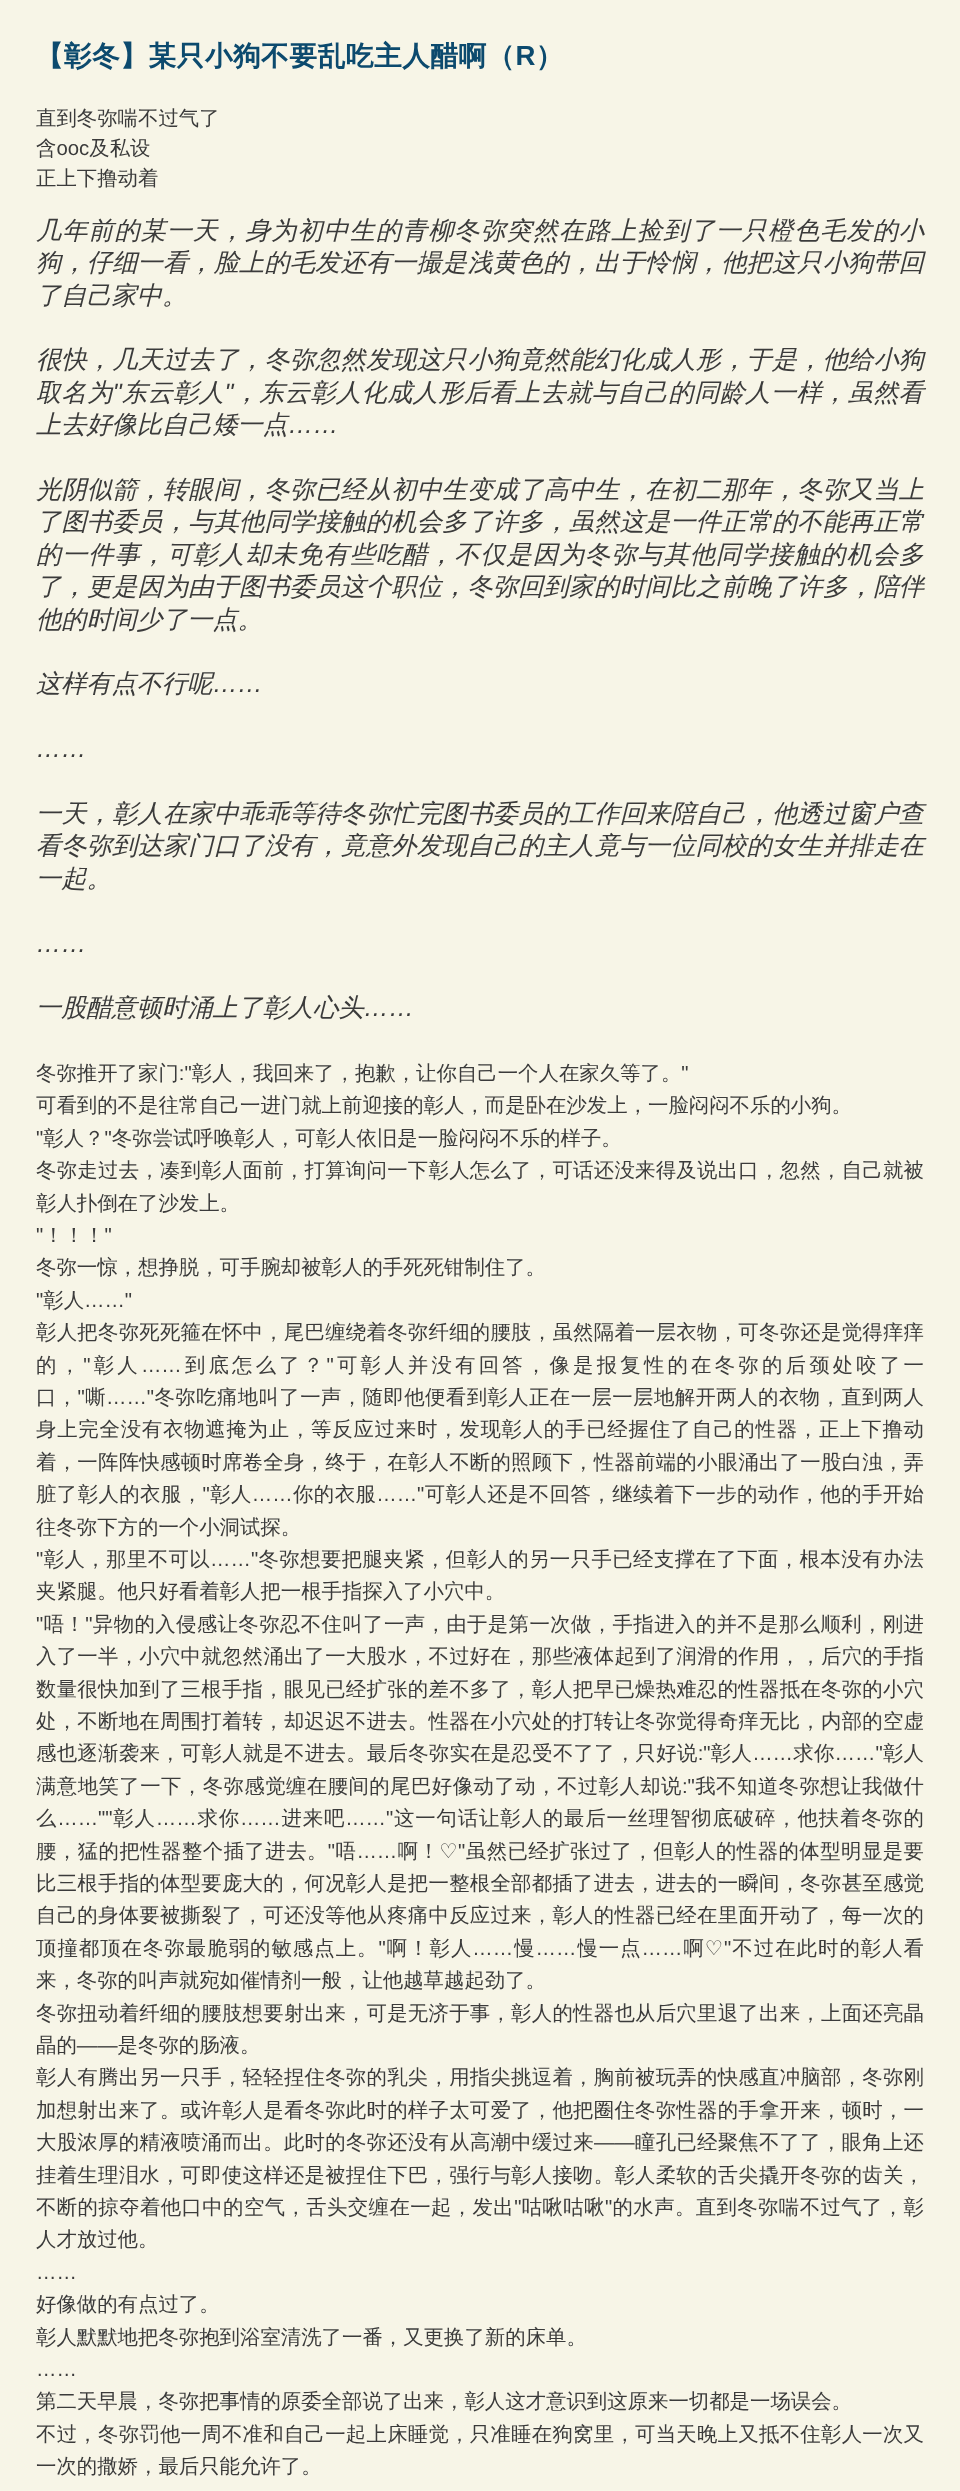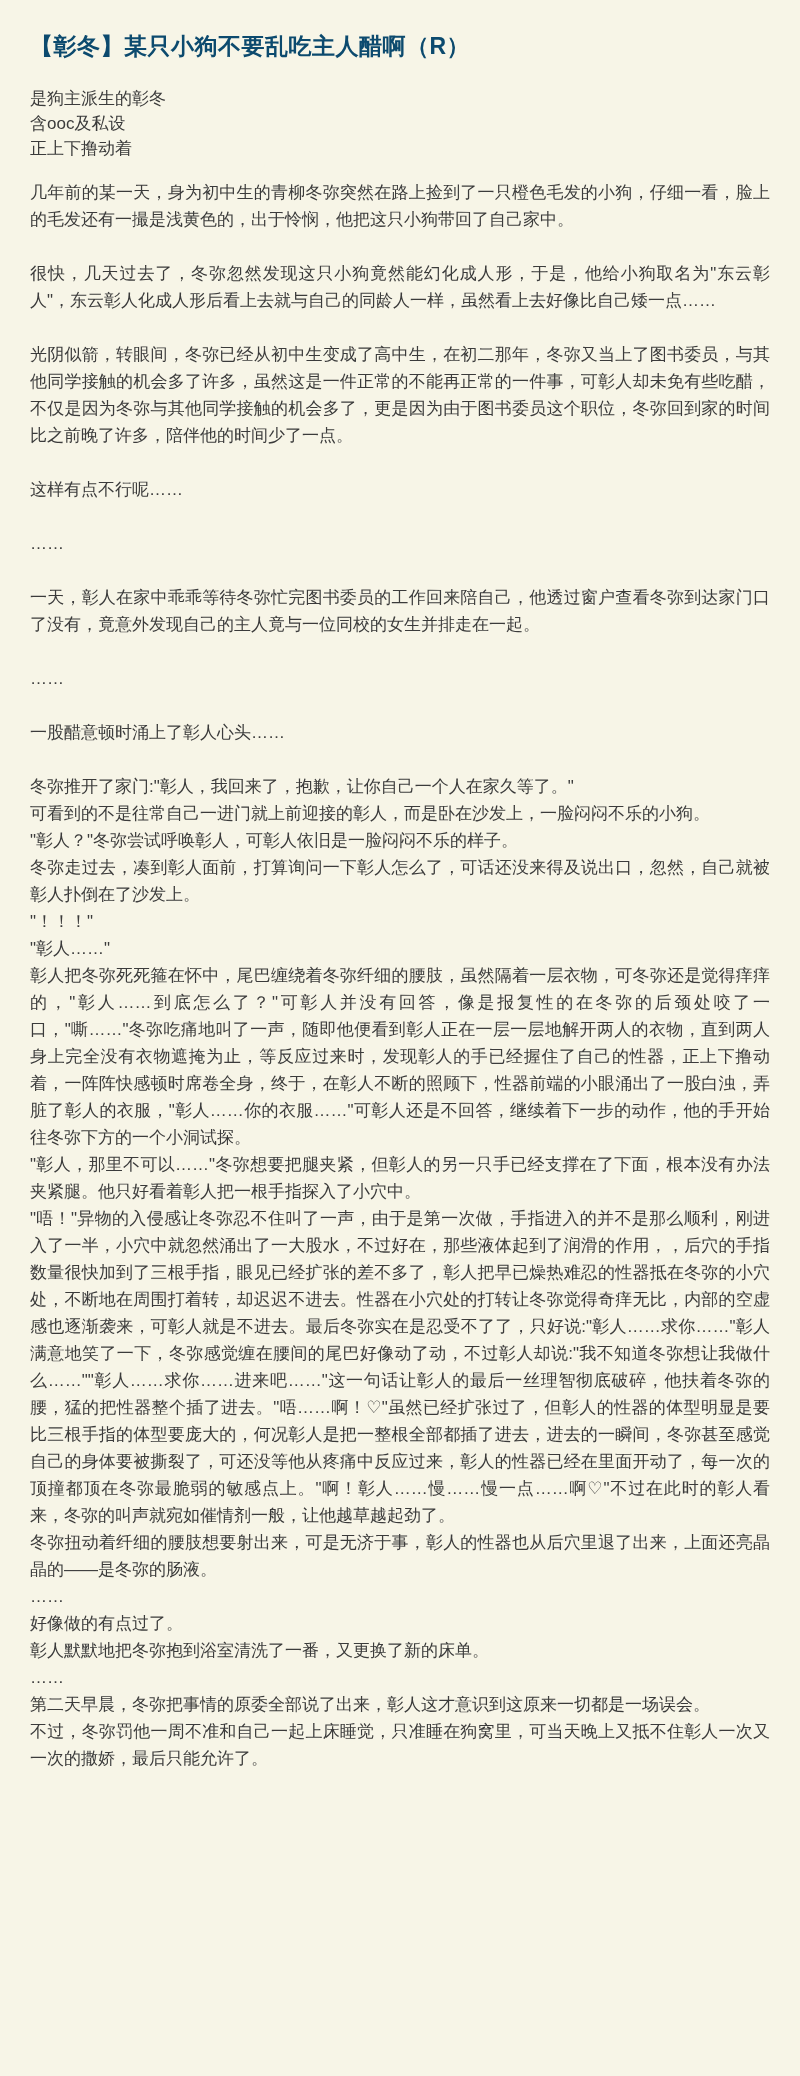--- a/index.html
+++ b/index.html
@@ -29,44 +29,45 @@
   .intro {
     margin: 0 0 18px 0;
   }
   .intro p {
     margin: 0;
     font-size: 17px;
     line-height: 25px;
   }
   .body-spaced p {
     margin: 0 0 27px 0;
-    font-size: 17px;
+    font-size: 21px;
     line-height: 27px;
     text-align: justify;
     text-justify: inter-ideograph;
     word-break: break-all;
+    font-style: italic;
   }
   .body-dense p {
     margin: 0;
     font-size: 17px;
     line-height: 27px;
     text-align: justify;
     text-justify: inter-ideograph;
     word-break: break-all;
   }
 </style>
 </head>
 <body>
 
 <div class="note">
 
   <h1 class="note-title">【彰冬】某只小狗不要乱吃主人醋啊（R）</h1>
 
   <div class="intro">
-    <p>是狗主派生的彰冬</p>
+    <p>直到冬弥喘不过气了</p>
     <p>含ooc及私设</p>
     <p>正上下撸动着</p>
   </div>
 
   <div class="body-spaced">
     <p>几年前的某一天，身为初中生的青柳冬弥突然在路上捡到了一只橙色毛发的小狗，仔细一看，脸上的毛发还有一撮是浅黄色的，出于怜悯，他把这只小狗带回了自己家中。</p>
     <p>很快，几天过去了，冬弥忽然发现这只小狗竟然能幻化成人形，于是，他给小狗取名为"东云彰人"，东云彰人化成人形后看上去就与自己的同龄人一样，虽然看上去好像比自己矮一点……</p>
     <p>光阴似箭，转眼间，冬弥已经从初中生变成了高中生，在初二那年，冬弥又当上了图书委员，与其他同学接触的机会多了许多，虽然这是一件正常的不能再正常的一件事，可彰人却未免有些吃醋，不仅是因为冬弥与其他同学接触的机会多了，更是因为由于图书委员这个职位，冬弥回到家的时间比之前晚了许多，陪伴他的时间少了一点。</p>
     <p>这样有点不行呢……</p>
     <p>……</p>
@@ -74,25 +75,27 @@
     <p>……</p>
     <p>一股醋意顿时涌上了彰人心头……</p>
   </div>
 
   <div class="body-dense">
     <p>冬弥推开了家门:"彰人，我回来了，抱歉，让你自己一个人在家久等了。"</p>
     <p>可看到的不是往常自己一进门就上前迎接的彰人，而是卧在沙发上，一脸闷闷不乐的小狗。</p>
     <p>"彰人？"冬弥尝试呼唤彰人，可彰人依旧是一脸闷闷不乐的样子。</p>
     <p>冬弥走过去，凑到彰人面前，打算询问一下彰人怎么了，可话还没来得及说出口，忽然，自己就被彰人扑倒在了沙发上。</p>
     <p>"！！！"</p>
+    <p>冬弥一惊，想挣脱，可手腕却被彰人的手死死钳制住了。</p>
     <p>"彰人……"</p>
     <p>彰人把冬弥死死箍在怀中，尾巴缠绕着冬弥纤细的腰肢，虽然隔着一层衣物，可冬弥还是觉得痒痒的，"彰人……到底怎么了？"可彰人并没有回答，像是报复性的在冬弥的后颈处咬了一口，"嘶……"冬弥吃痛地叫了一声，随即他便看到彰人正在一层一层地解开两人的衣物，直到两人身上完全没有衣物遮掩为止，等反应过来时，发现彰人的手已经握住了自己的性器，正上下撸动着，一阵阵快感顿时席卷全身，终于，在彰人不断的照顾下，性器前端的小眼涌出了一股白浊，弄脏了彰人的衣服，"彰人……你的衣服……"可彰人还是不回答，继续着下一步的动作，他的手开始往冬弥下方的一个小洞试探。</p>
     <p>"彰人，那里不可以……"冬弥想要把腿夹紧，但彰人的另一只手已经支撑在了下面，根本没有办法夹紧腿。他只好看着彰人把一根手指探入了小穴中。</p>
     <p>"唔！"异物的入侵感让冬弥忍不住叫了一声，由于是第一次做，手指进入的并不是那么顺利，刚进入了一半，小穴中就忽然涌出了一大股水，不过好在，那些液体起到了润滑的作用，，后穴的手指数量很快加到了三根手指，眼见已经扩张的差不多了，彰人把早已燥热难忍的性器抵在冬弥的小穴处，不断地在周围打着转，却迟迟不进去。性器在小穴处的打转让冬弥觉得奇痒无比，内部的空虚感也逐渐袭来，可彰人就是不进去。最后冬弥实在是忍受不了了，只好说:"彰人……求你……"彰人满意地笑了一下，冬弥感觉缠在腰间的尾巴好像动了动，不过彰人却说:"我不知道冬弥想让我做什么……""彰人……求你……进来吧……"这一句话让彰人的最后一丝理智彻底破碎，他扶着冬弥的腰，猛的把性器整个插了进去。"唔……啊！♡"虽然已经扩张过了，但彰人的性器的体型明显是要比三根手指的体型要庞大的，何况彰人是把一整根全部都插了进去，进去的一瞬间，冬弥甚至感觉自己的身体要被撕裂了，可还没等他从疼痛中反应过来，彰人的性器已经在里面开动了，每一次的顶撞都顶在冬弥最脆弱的敏感点上。"啊！彰人……慢……慢一点……啊♡"不过在此时的彰人看来，冬弥的叫声就宛如催情剂一般，让他越草越起劲了。</p>
     <p>冬弥扭动着纤细的腰肢想要射出来，可是无济于事，彰人的性器也从后穴里退了出来，上面还亮晶晶的——是冬弥的肠液。</p>
+    <p>彰人有腾出另一只手，轻轻捏住冬弥的乳尖，用指尖挑逗着，胸前被玩弄的快感直冲脑部，冬弥刚加想射出来了。或许彰人是看冬弥此时的样子太可爱了，他把圈住冬弥性器的手拿开来，顿时，一大股浓厚的精液喷涌而出。此时的冬弥还没有从高潮中缓过来——瞳孔已经聚焦不了了，眼角上还挂着生理泪水，可即使这样还是被捏住下巴，强行与彰人接吻。彰人柔软的舌尖撬开冬弥的齿关，不断的掠夺着他口中的空气，舌头交缠在一起，发出"咕啾咕啾"的水声。直到冬弥喘不过气了，彰人才放过他。</p>
     <p>……</p>
     <p>好像做的有点过了。</p>
     <p>彰人默默地把冬弥抱到浴室清洗了一番，又更换了新的床单。</p>
     <p>……</p>
     <p>第二天早晨，冬弥把事情的原委全部说了出来，彰人这才意识到这原来一切都是一场误会。</p>
     <p>不过，冬弥罚他一周不准和自己一起上床睡觉，只准睡在狗窝里，可当天晚上又抵不住彰人一次又一次的撒娇，最后只能允许了。</p>
   </div>
 
 </div>
 

